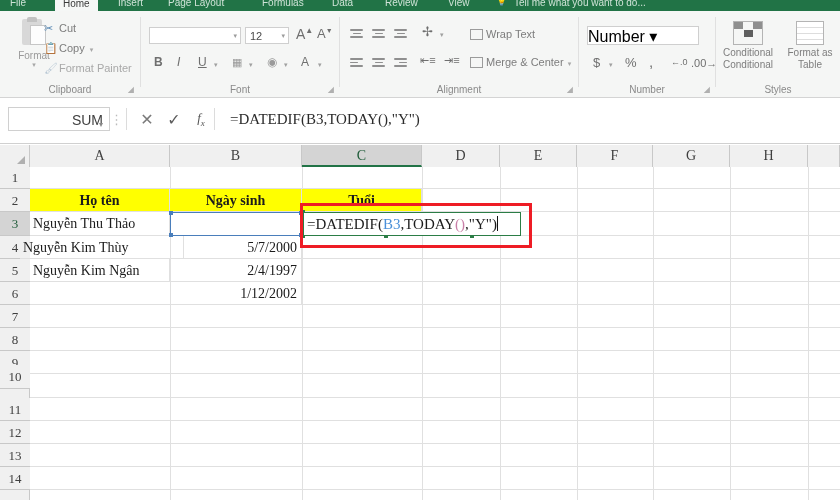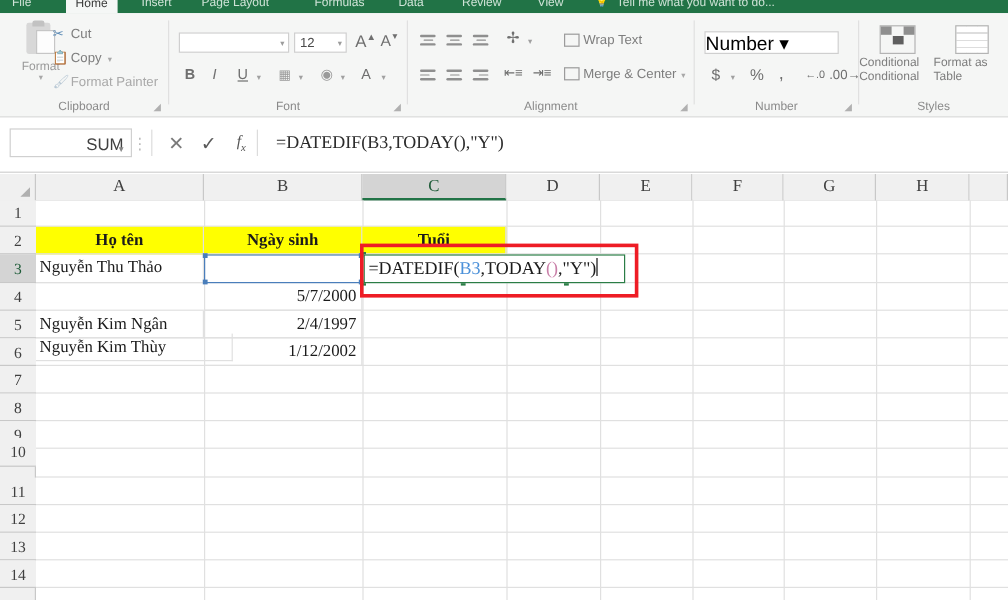--- a/index.html
+++ b/index.html
@@ -145,21 +145,21 @@
 
   
   .numbox {
     position: absolute;
     background: #ffffff; border: 1px solid #cfcfcf;
     height: 19px; width: 112px;
   }
   .nbtn { position: absolute; font-size: 13px; color: #6f6f6f; }
 
   
-  .stbtn { position: absolute; width: 64px; }
+  .stbtn { position: absolute; text-align: center; width: 64px; }
   .stbtn .lab { font-size: 10px; color: #7d7d7d; line-height: 12px; }
   .cf-grid {
     width: 30px; height: 24px; margin: 0 auto 2px;
     position: relative;
     border: 1px solid #b4b4b4;
   }
   .cf-grid span {
     position: absolute; width: 9px; height: 7px;
     background: #8f8f8f;
   }
@@ -563,21 +563,21 @@
   <div style="position:absolute;left:30px;top:298px;width:810px;height:1px;background:#e0e0e0;"></div>
   <div style="position:absolute;left:30px;top:321px;width:810px;height:1px;background:#e0e0e0;"></div>
   <div style="position:absolute;left:30px;top:344px;width:810px;height:1px;background:#e0e0e0;"></div>
 
   <div class="cell hdr" style="left:170px; top:44px; width:132px; height:23px; line-height:23px;">Ngày sinh</div>
   <div class="cell hdr" style="left:30px;  top:44px; width:140px; height:23px; line-height:23px;">Họ tên</div>
   <div class="cell hdr" style="left:302px; top:44px; width:120px; height:23px; line-height:23px;">Tuổi</div>
 
   <div class="cell txt" style="left:30px;  top:67px;  width:140px; height:24px; line-height:24px;">Nguyễn Thu Thảo</div>
 
-  <div class="cell txt" style="left:30px;  top:91px;  width:164px; height:23px; line-height:23px;margin-top:42px;">Nguyễn Kim Thùy</div>
+  <div class="cell txt" style="left:20px;  top:91px;  width:164px; height:23px; line-height:23px;">Nguyễn Kim Thùy</div>
   <div class="cell num" style="left:170px; top:91px;  width:132px; height:23px; line-height:23px;">5/7/2000</div>
 
   <div class="cell txt" style="left:30px;  top:114px; width:140px; height:23px; line-height:23px;">Nguyễn Kim Ngân</div>
   <div class="cell num" style="left:170px; top:114px; width:132px; height:23px; line-height:23px;">2/4/1997</div>
 
   <div class="cell num" style="left:170px; top:137px; width:132px; height:23px; line-height:23px;">1/12/2002</div>
 
   <div class="refbox" style="left:170px; top:67px; width:132px; height:24px;">
     <span class="h tl"></span>
       <span class="h tr"></span>

